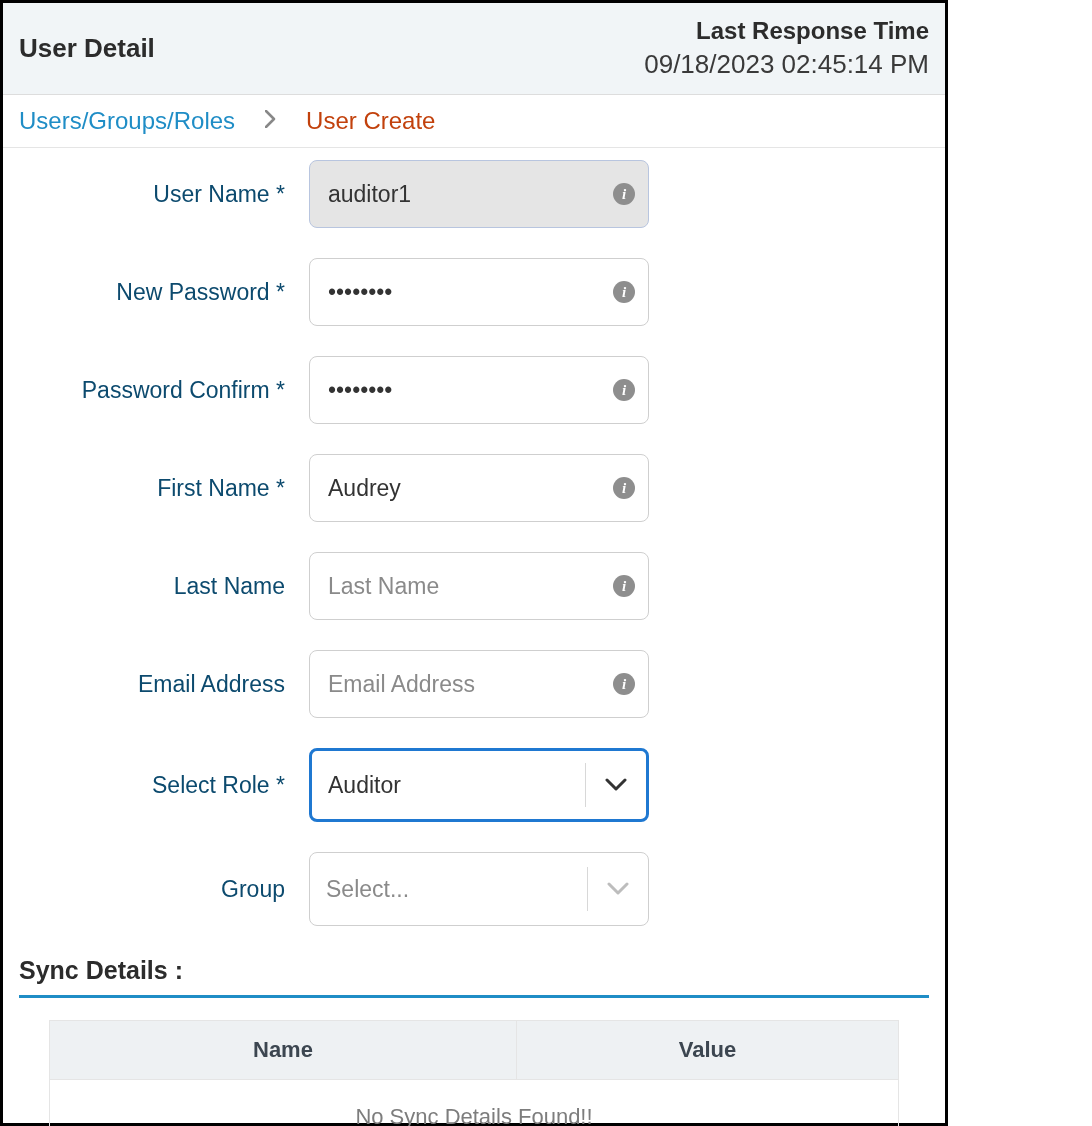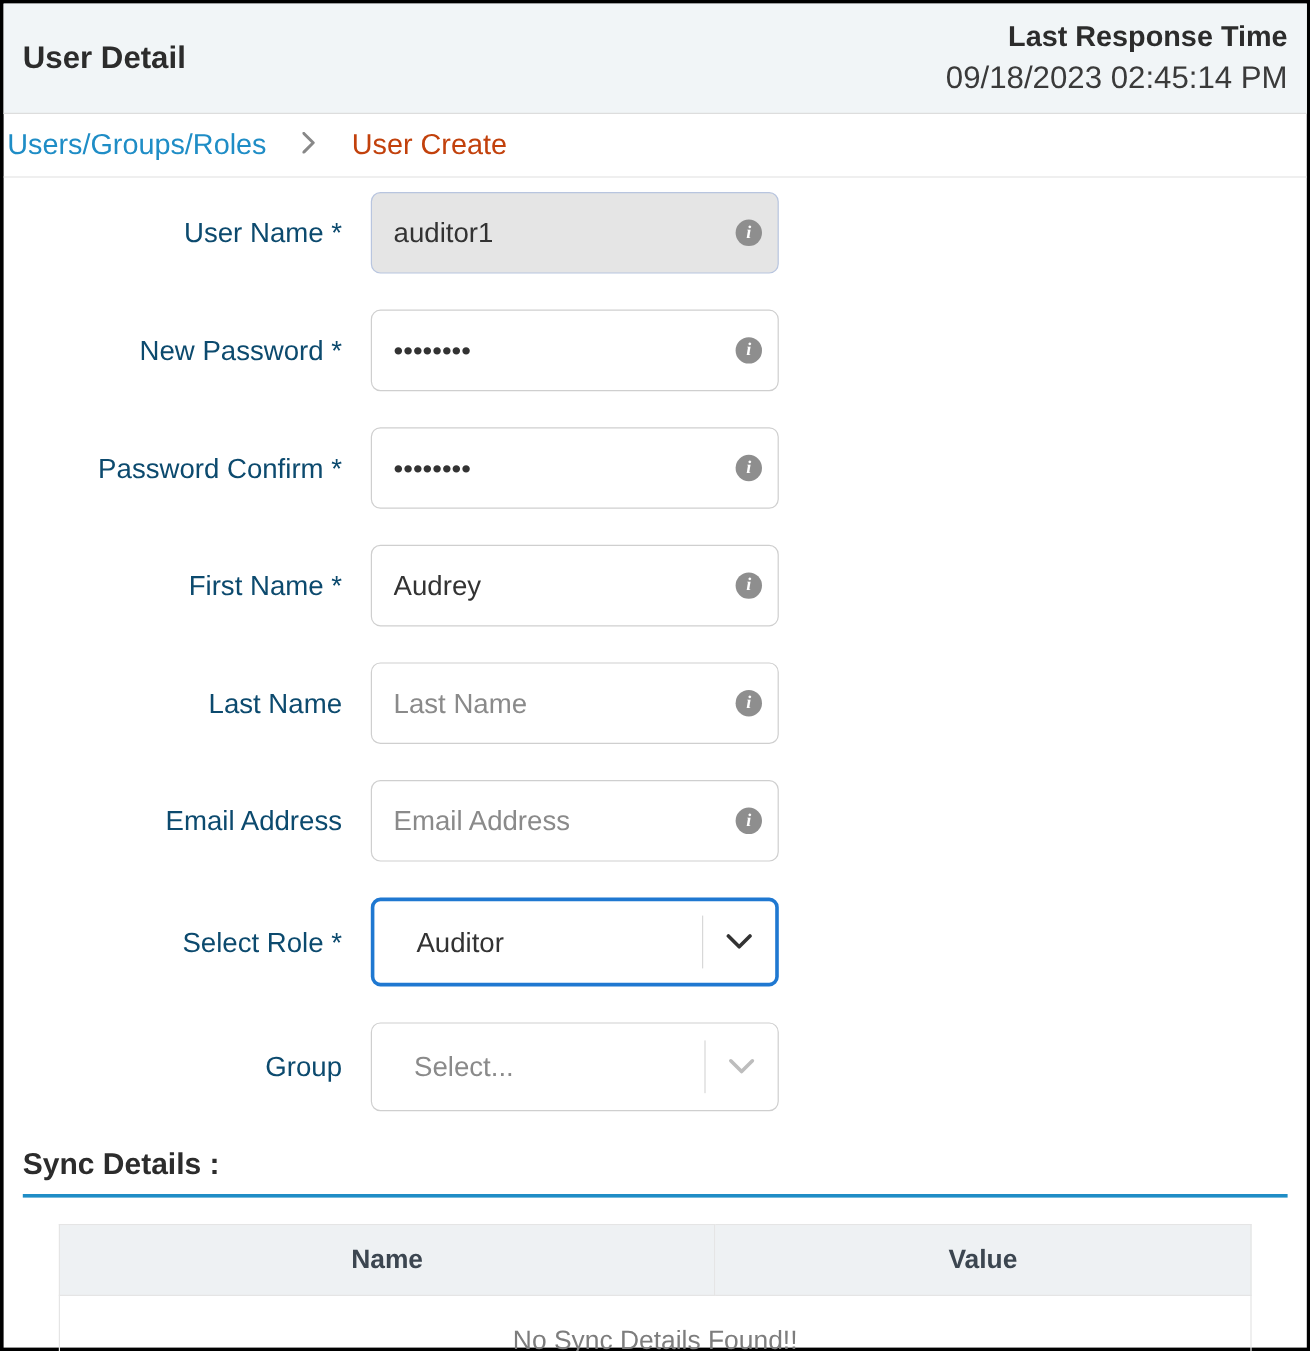--- a/index.html
+++ b/index.html
@@ -3,21 +3,21 @@
   <meta charset="utf-8">
   <style>
     * { box-sizing: border-box; margin: 0; padding: 0; }
     body {
       font-family: "Helvetica Neue", Helvetica, Arial, sans-serif;
       font-size: 22px;
       color: #333;
       background: #fff;
     }
     .window {
-      width: 1092px;
+      width: 948px;
       height: 1126px;
       border: 3px solid #000;
       display: flex;
       flex-direction: column;
       background: #fff;
     }
     .header {
       background: #f1f5f7;
       border-bottom: 1px solid #ddd;
       display: flex;
@@ -40,21 +40,21 @@
     }
     .header-right .rt-value {
       font-size: 26px;
       color: #3a3a3a;
       margin-top: 4px;
     }
     .breadcrumb {
       display: flex;
       align-items: center;
       gap: 30px;
-      padding: 12px 3px;
+      padding: 12px 16px;
       border-bottom: 1px solid #e5e5e5;
       font-size: 24px;
     }
     .breadcrumb a {
       color: #1f8dc6;
       text-decoration: none;
     }
     .breadcrumb .sep {
       color: #888;
       font-size: 18px;
@@ -126,21 +126,21 @@
       display: flex;
       align-items: center;
       position: relative;
       background: #fff;
     }
     .select-wrap.focused {
       border: 3px solid #1f78d1;
     }
     .select-value {
       flex: 1;
-      padding: 0 35px;
+      padding: 0 16px;
       font-size: 23px;
       color: #333;
     }
     .select-value.placeholder {
       color: #8a8a8a;
     }
     .select-divider {
       width: 1px;
       height: 44px;
       background: #d8d8d8;

